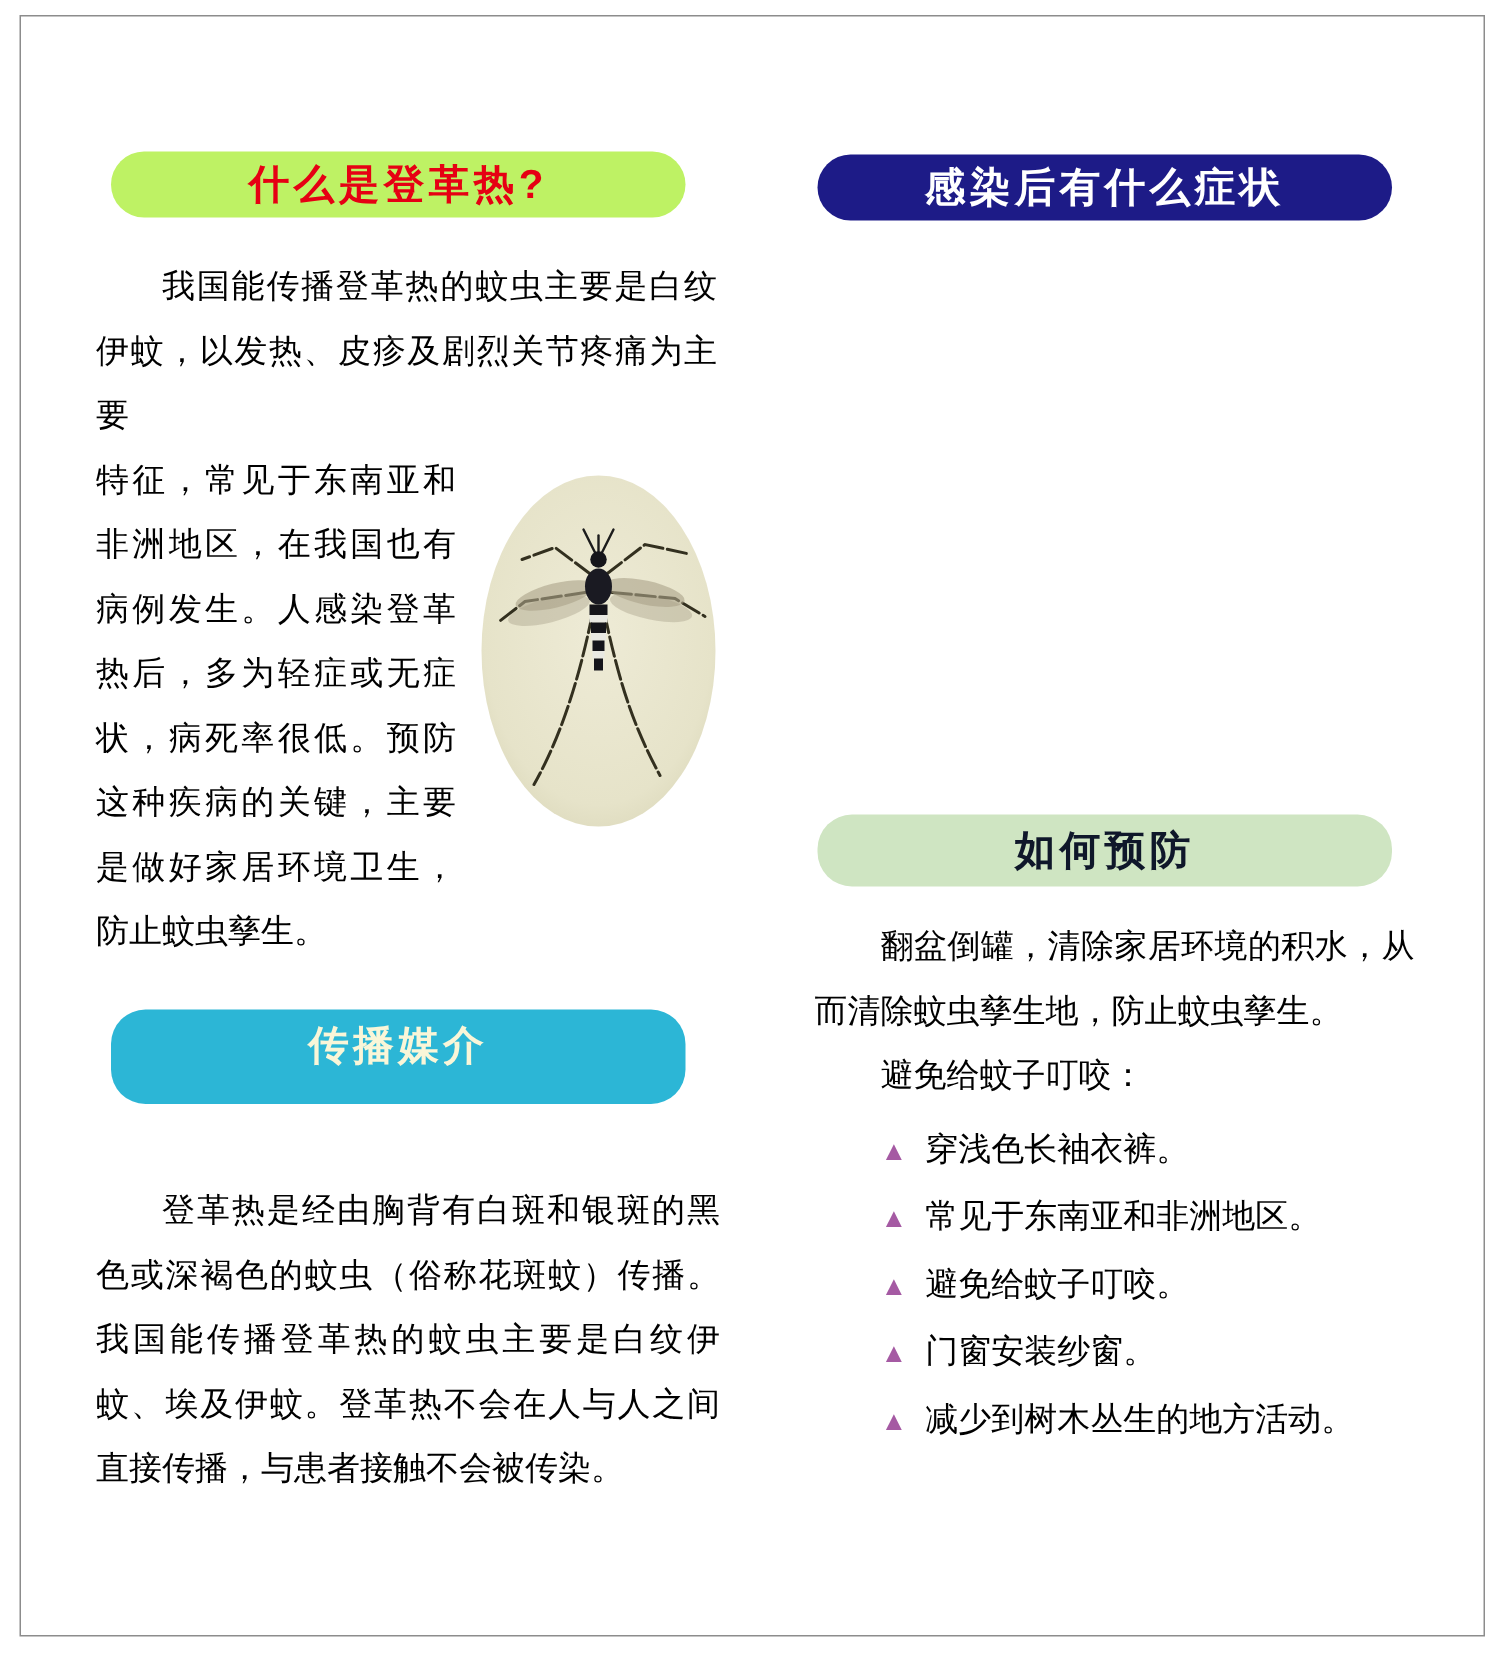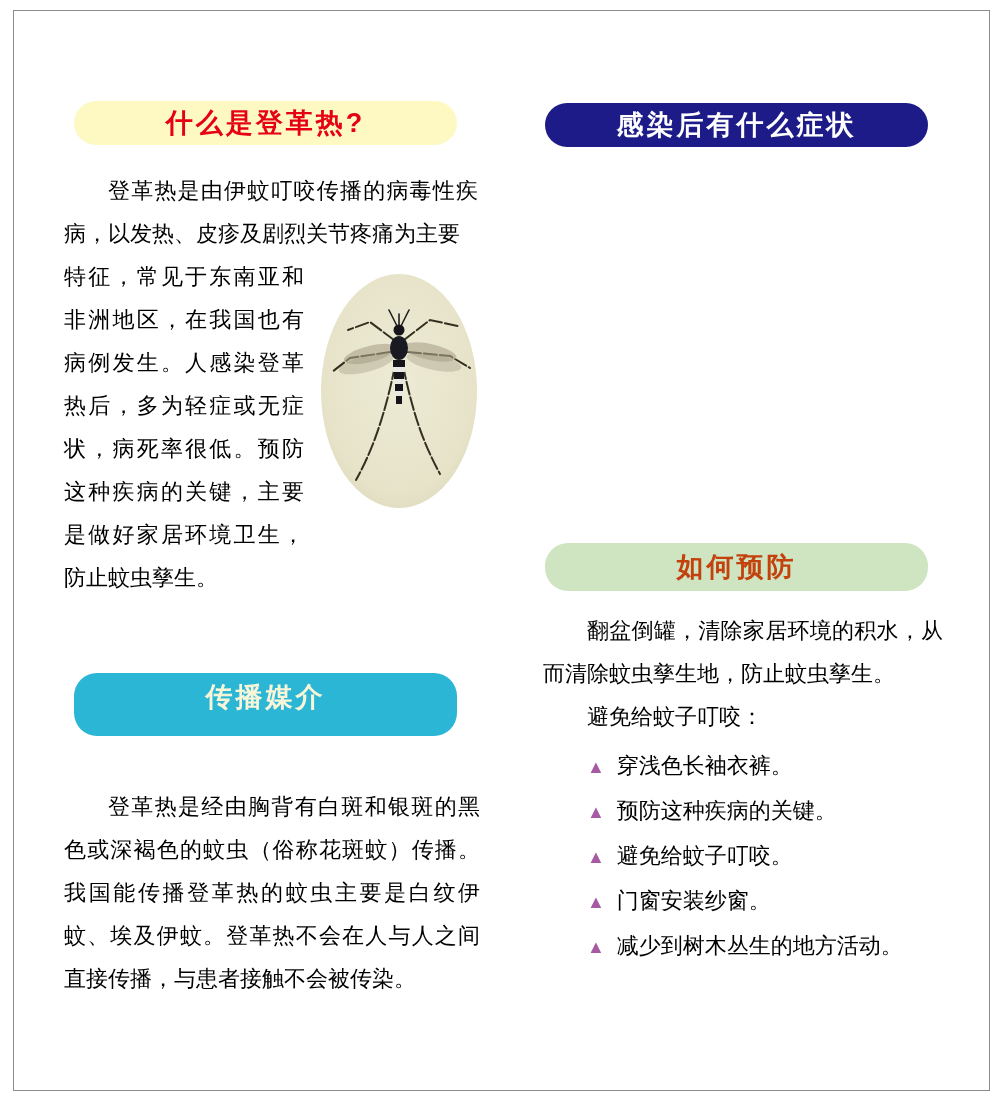--- a/index.html
+++ b/index.html
@@ -26,24 +26,24 @@
     position: absolute;
     width: 383px;
     height: 44px;
     border-radius: 23px;
     text-align: center;
     line-height: 45px;
     font-size: 27px;
     font-weight: bold;
     letter-spacing: 3px;
   }
-  .banner-what   { left: 60px;  top: 90px;  background: #fef9c3; color: #e60013; }
+  .banner-what   { left: 60px;  top: 90px;  background: #bef264; color: #e60013; }
   .banner-sympt  { left: 531px; top: 92px;  background: #1d1b87; color: #ffffff; }
   .banner-vector { left: 60px;  top: 662px; height: 63px; line-height: 49px; background: #2cb6d6; color: #f9f6d8; }
-  .banner-prev   { left: 531px; top: 532px; height: 48px; line-height: 49px; background: #cfe5c2; color: #c2410c; }
+  .banner-prev   { left: 531px; top: 532px; height: 48px; line-height: 49px; background: #cfe5c2; color: #0f172a; }
 
   
   .bodytext {
     font-size: 22px;
     line-height: 43px;
     text-align: justify;
     text-justify: inter-character;
     word-break: break-all;
     color: #000000;
   }
@@ -80,21 +80,21 @@
 </style>
 </head>
 <body>
 
 <div class="canvas">
   <div class="sheet">
 
     <div class="banner banner-what">什么是登革热?</div>
 
     <div class="col-left-1 bodytext">
-      <p class="indent">登革热是由伊蚊叮咬传播的病毒性疾病，以发热、皮疹及剧烈关节疼痛为主要</p>
+      <p class="indent">我国能传播登革热的蚊虫主要是白纹伊蚊，以发热、皮疹及剧烈关节疼痛为主要</p>
       <div class="wrap-row">
         <p class="narrow-p">特征，常见于东南亚和非洲地区，在我国也有病例发生。人感染登革热后，多为轻症或无症状，病死率很低。预防这种疾病的关键，主要是做好家居环境卫生，防止蚊虫孳生。</p>
         <div class="mosquito-box">
           <svg width="162" height="240" viewBox="0 0 162 240" xmlns="http://www.w3.org/2000/svg">
             <defs>
               <radialGradient id="bgov" cx="50%" cy="45%" r="65%">
                 <stop offset="0%" stop-color="#eeebd6"></stop>
                 <stop offset="75%" stop-color="#e6e3c9"></stop>
                 <stop offset="100%" stop-color="#d8d5b6"></stop>
               </radialGradient>
@@ -155,21 +155,21 @@
       <p class="indent">避免给蚊子叮咬：</p>
       <ul class="tips-list">
 
           <li>
             <span class="tri" style="color: rgb(165, 90, 163);">▲</span>
             <span>穿浅色长袖衣裤。</span>
           </li>
 
           <li>
             <span class="tri" style="color: rgb(165, 90, 163);">▲</span>
-            <span>预防这种疾病的关键。</span>
+            <span>常见于东南亚和非洲地区。</span>
           </li>
 
           <li>
             <span class="tri" style="color: rgb(165, 90, 163);">▲</span>
             <span>避免给蚊子叮咬。</span>
           </li>
 
           <li>
             <span class="tri" style="color: rgb(165, 90, 163);">▲</span>
             <span>门窗安装纱窗。</span>

